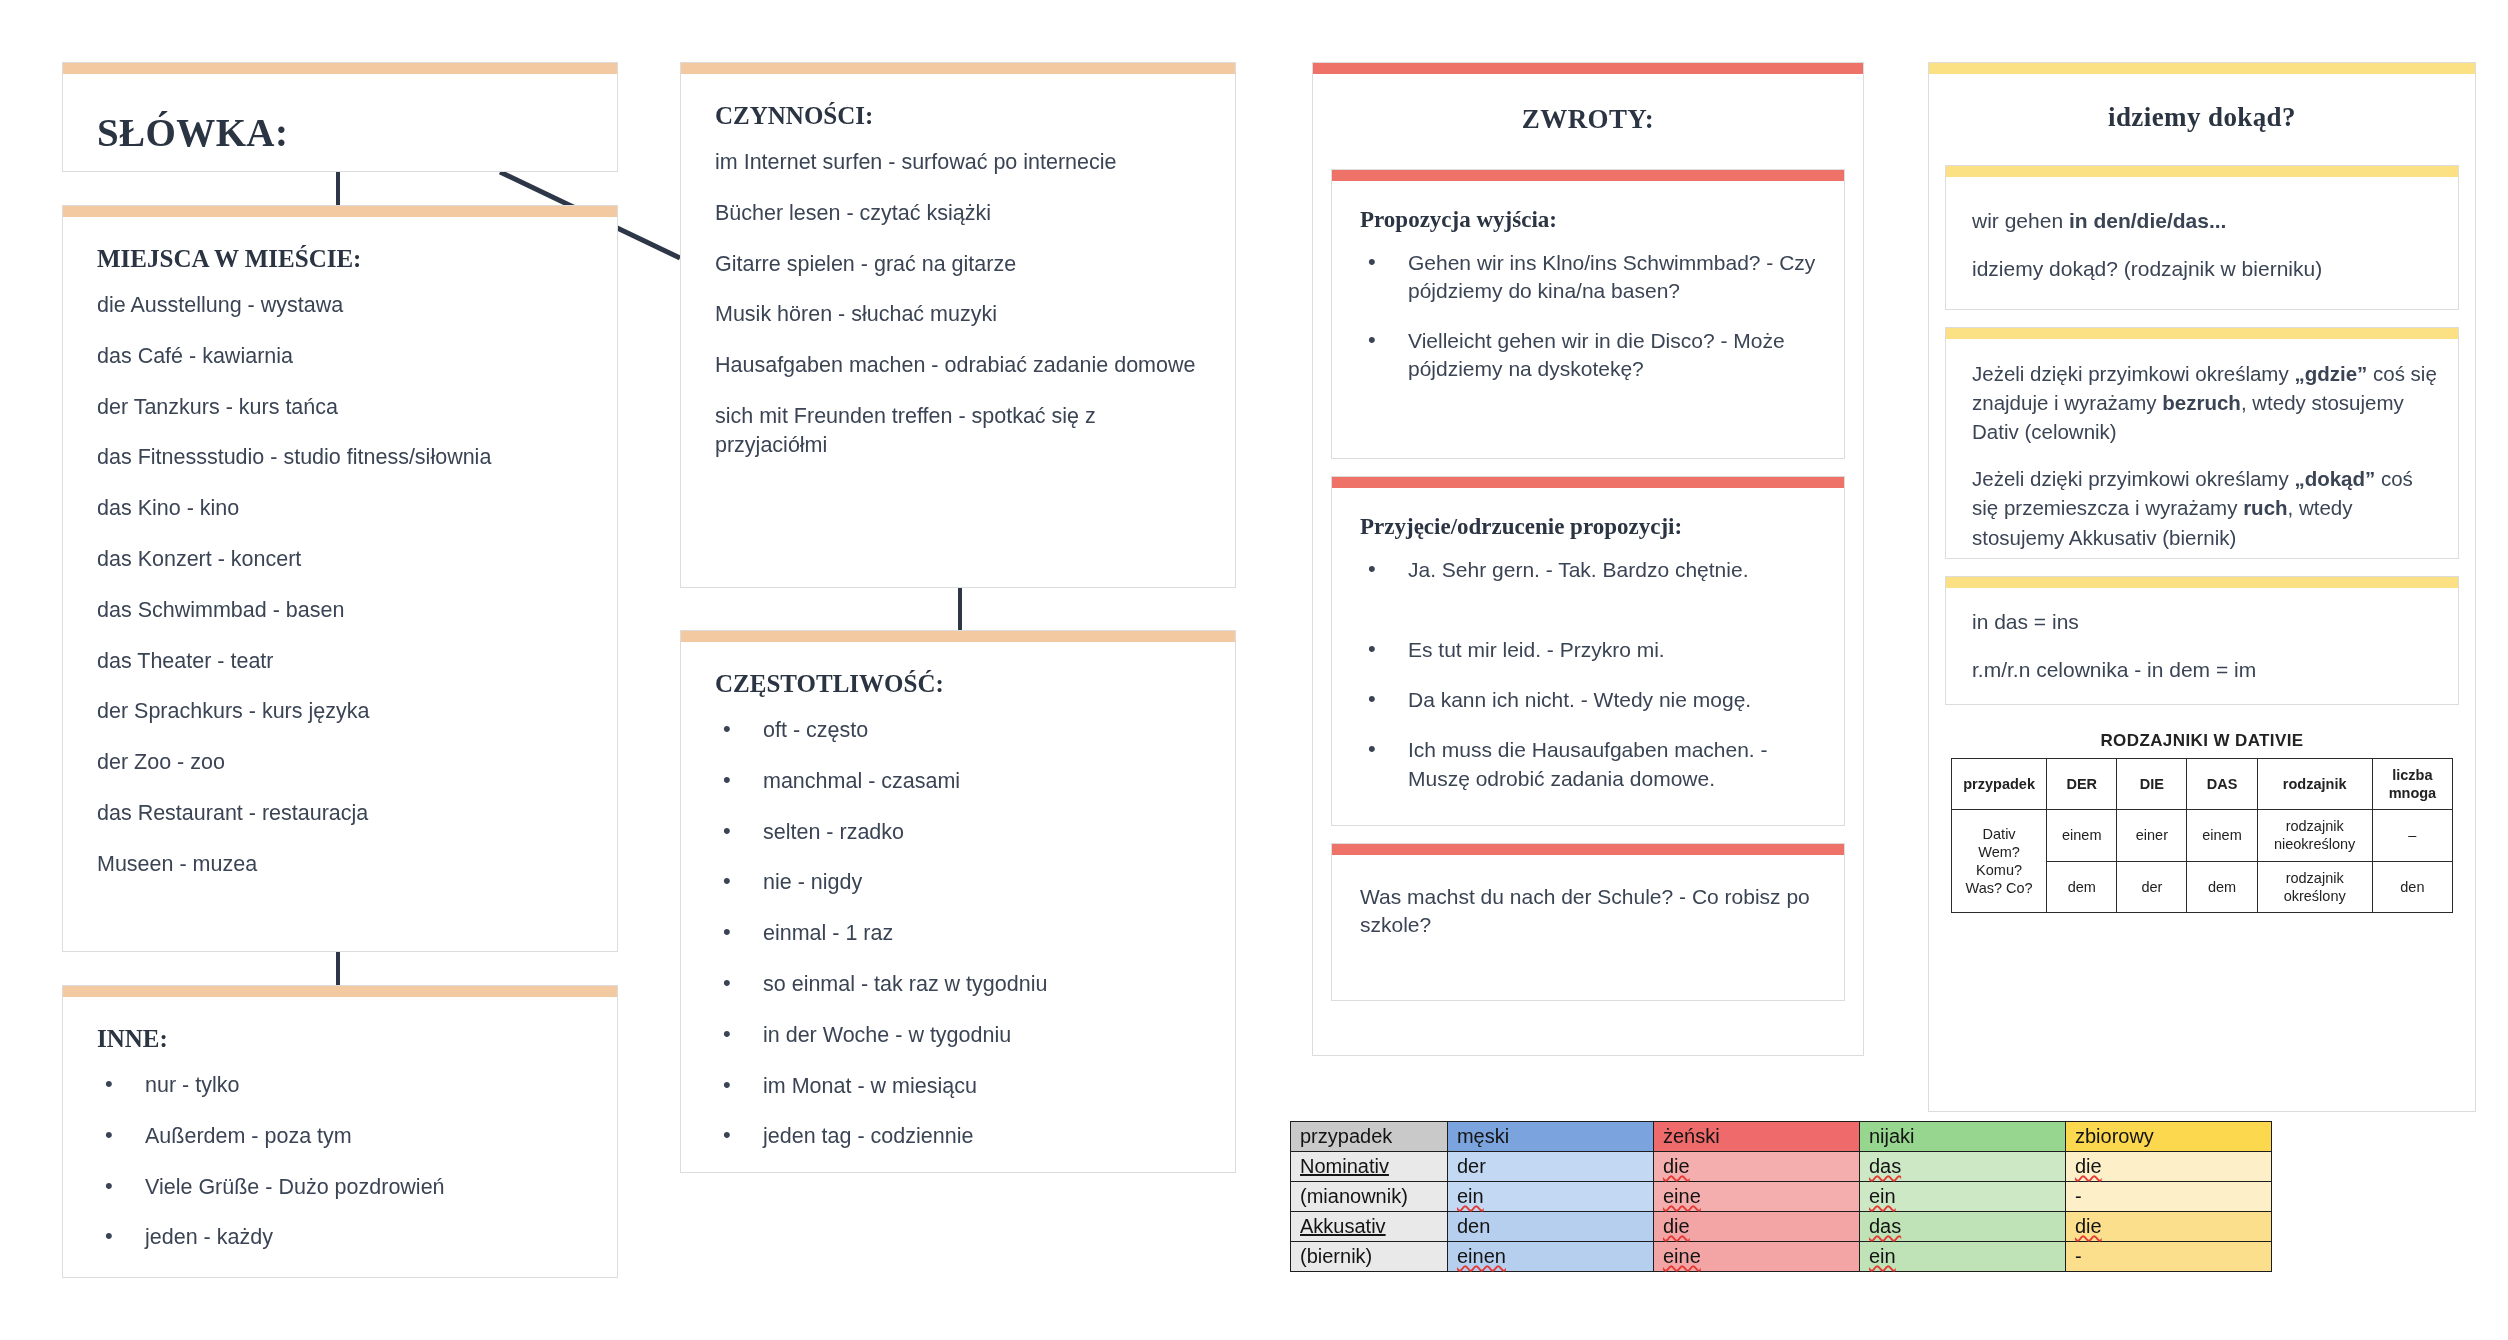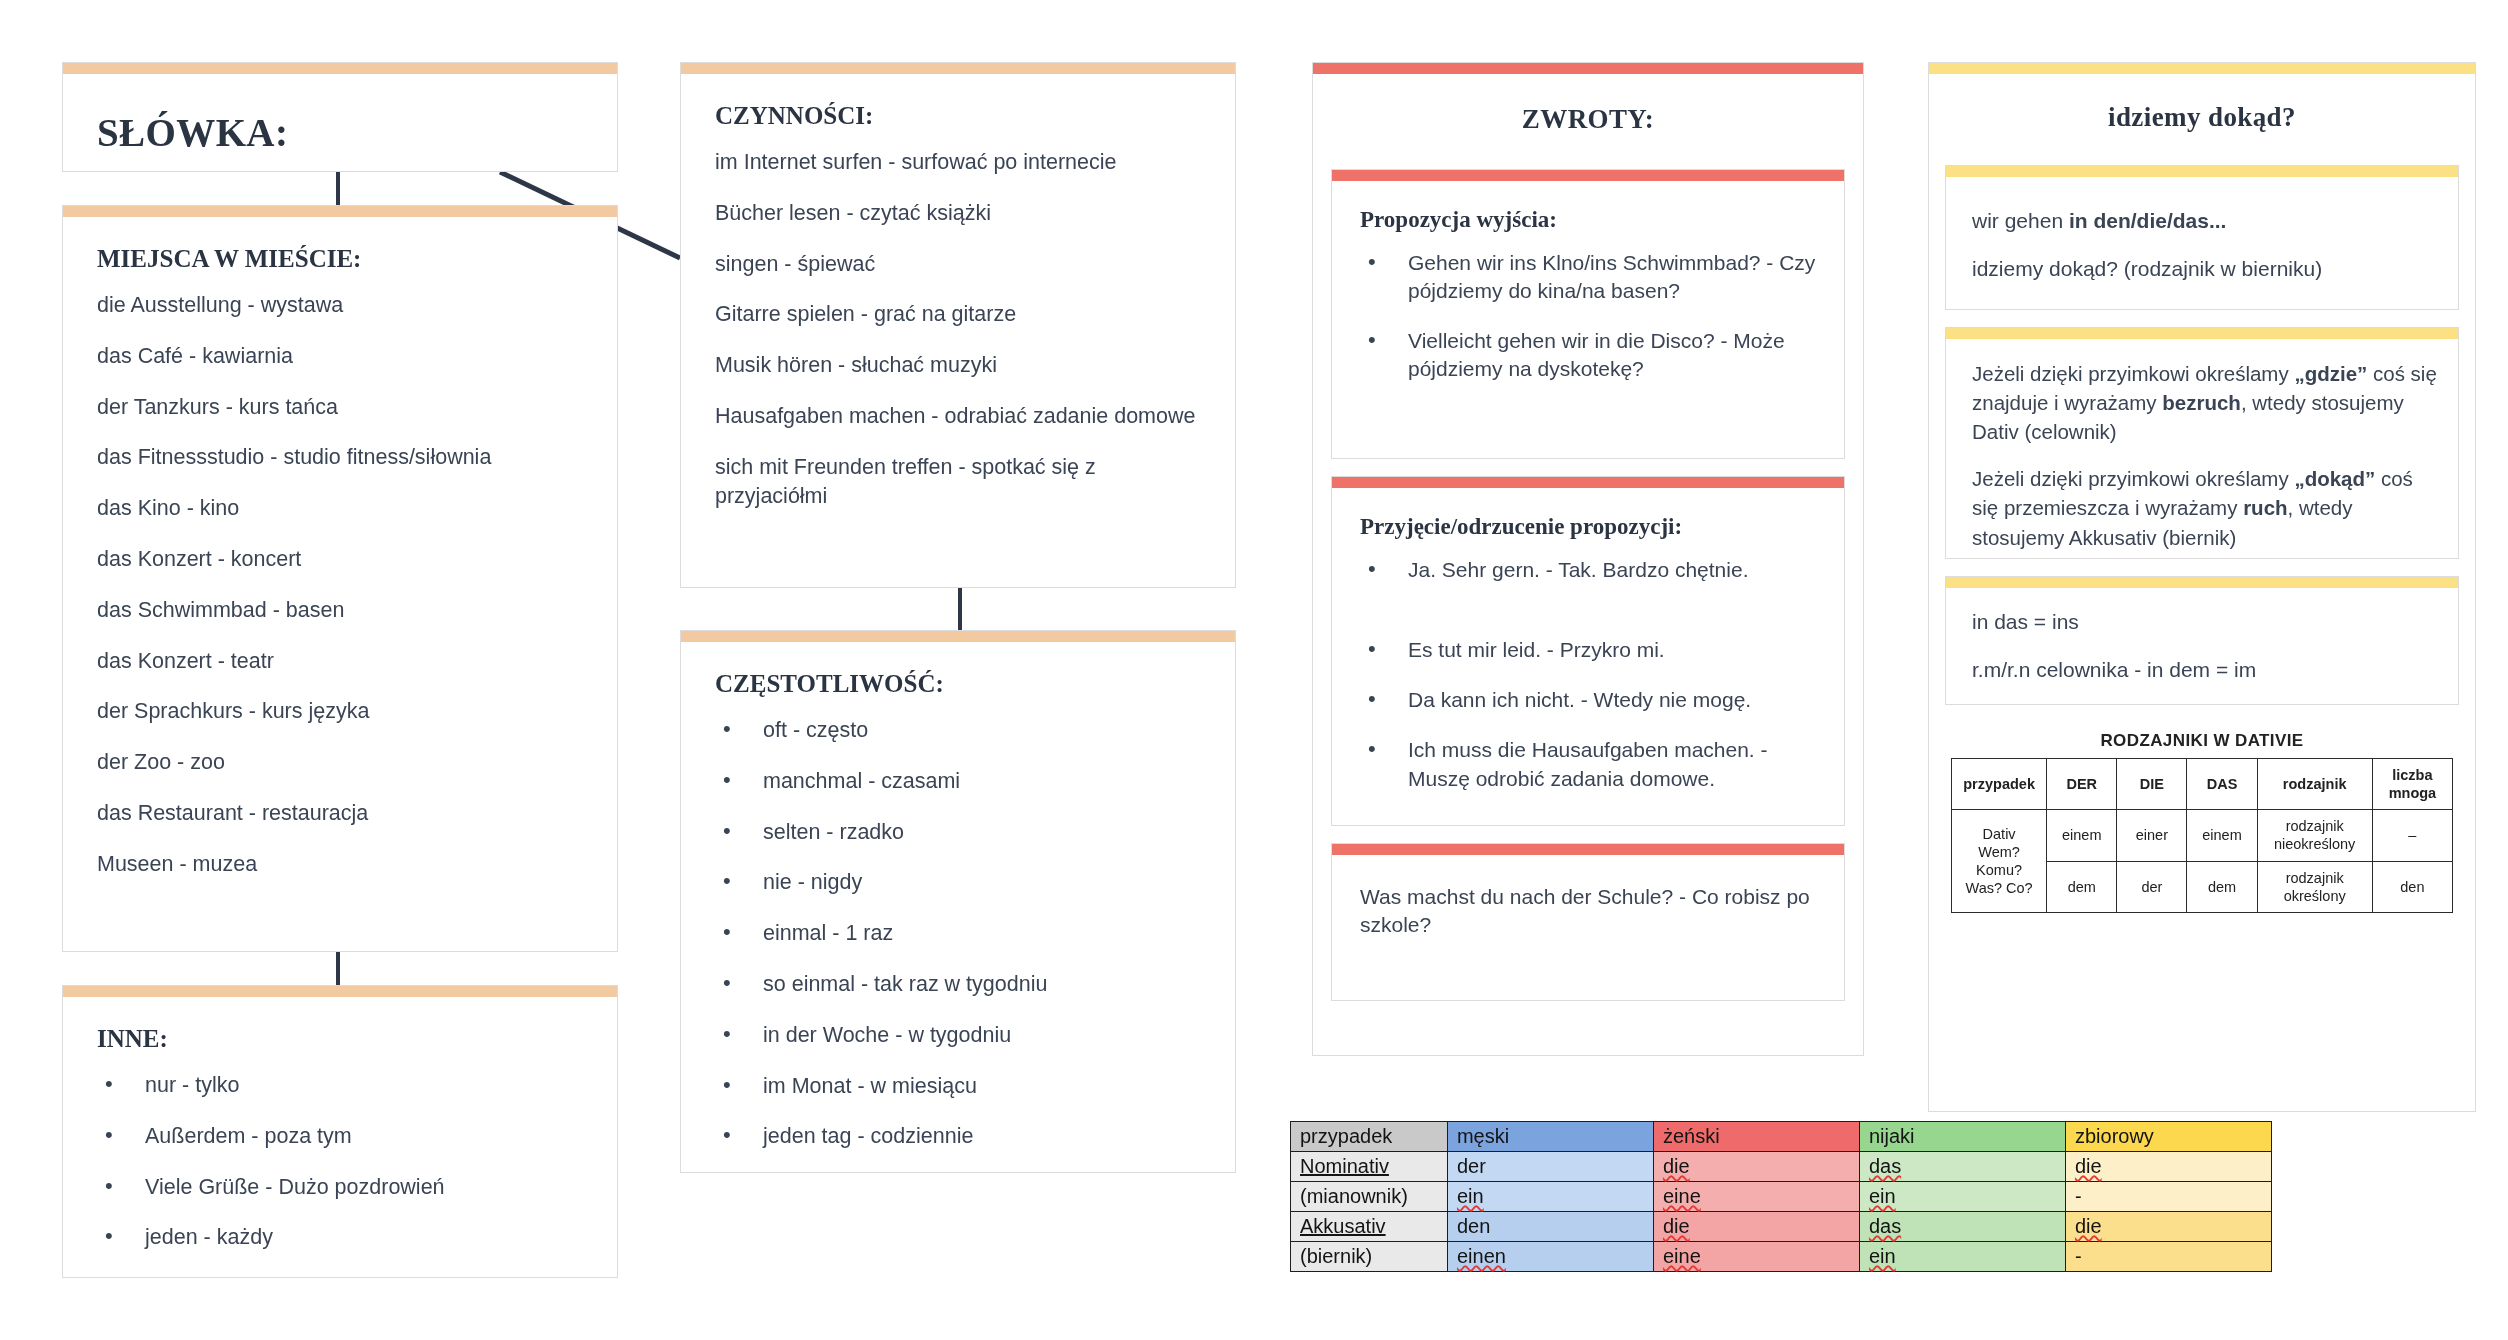--- a/index.html
+++ b/index.html
@@ -191,21 +191,21 @@
     <div class="card-body">
       <h3 class="sec-title">MIEJSCA W MIEŚCIE:</h3>
       <div class="lines">
         <p>die Ausstellung - wystawa</p>
         <p>das Café - kawiarnia</p>
         <p>der Tanzkurs - kurs tańca</p>
         <p>das Fitnessstudio - studio fitness/siłownia</p>
         <p>das Kino - kino</p>
         <p>das Konzert - koncert</p>
         <p>das Schwimmbad - basen</p>
-        <p>das Konzert - teatr</p>
+        <p>das Theater - teatr</p>
         <p>der Sprachkurs - kurs języka</p>
         <p>der Zoo - zoo</p>
         <p>das Restaurant - restauracja</p>
         <p>Museen - muzea</p>
       </div>
     </div>
   </div>
 
   <div class="card" style="left:62px; top:985px; width:556px; height:293px;">
     <span class="bar bar-peach"></span>
@@ -220,21 +220,20 @@
     </div>
   </div>
 
   <div class="card" style="left:680px; top:62px; width:556px; height:526px;">
     <span class="bar bar-peach"></span>
     <div class="card-body">
       <h3 class="sec-title">CZYNNOŚCI:</h3>
       <div class="lines">
         <p>im Internet surfen - surfować po internecie</p>
         <p>Bücher lesen - czytać książki</p>
-        <p>singen - śpiewać</p>
         <p>Gitarre spielen - grać na gitarze</p>
         <p>Musik hören - słuchać muzyki</p>
         <p>Hausafgaben machen - odrabiać zadanie domowe</p>
         <p>sich mit Freunden treffen - spotkać się z przyjaciółmi</p>
       </div>
     </div>
   </div>
 
   <div class="card" style="left:680px; top:630px; width:556px; height:543px;">
     <span class="bar bar-peach"></span>

